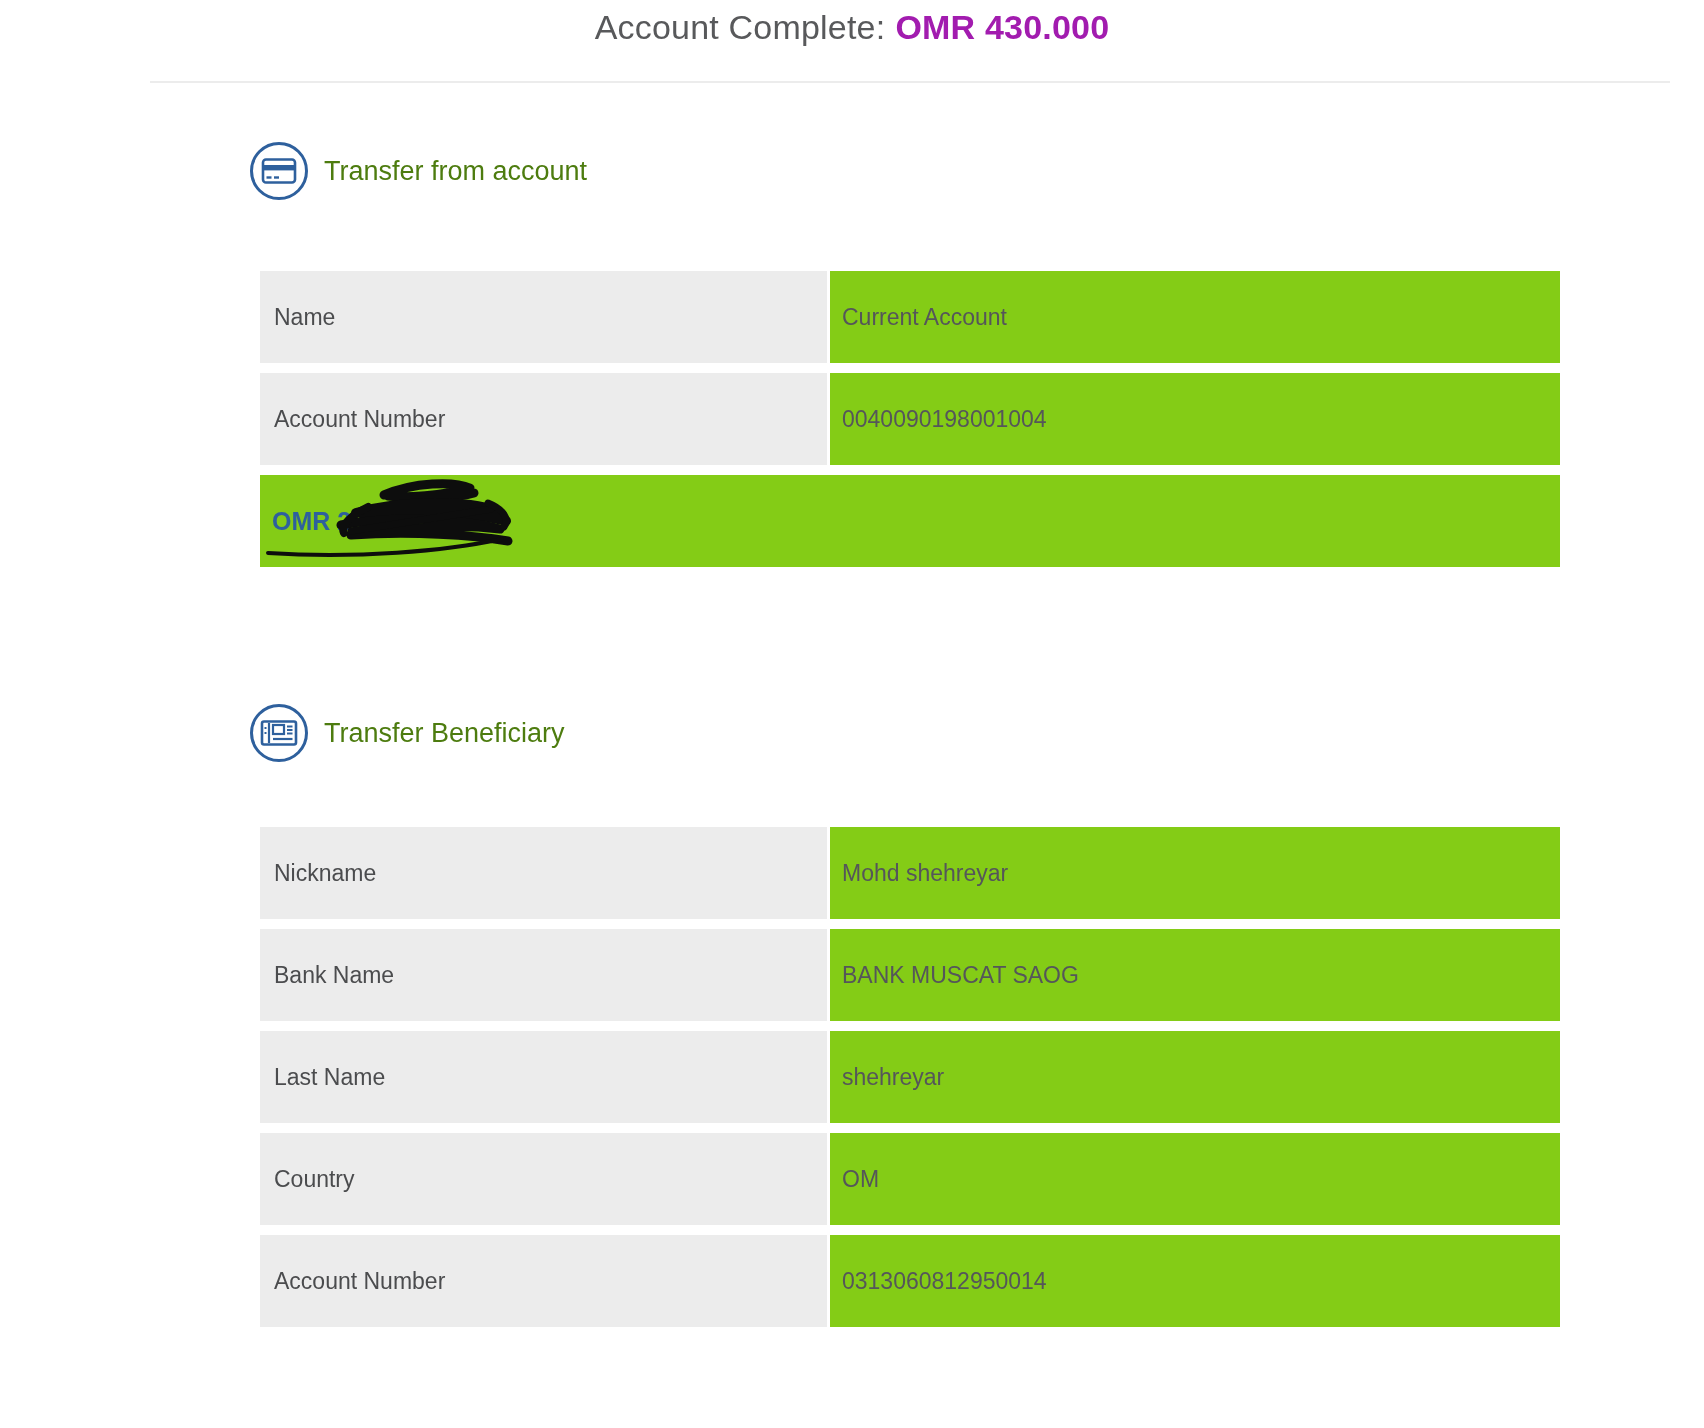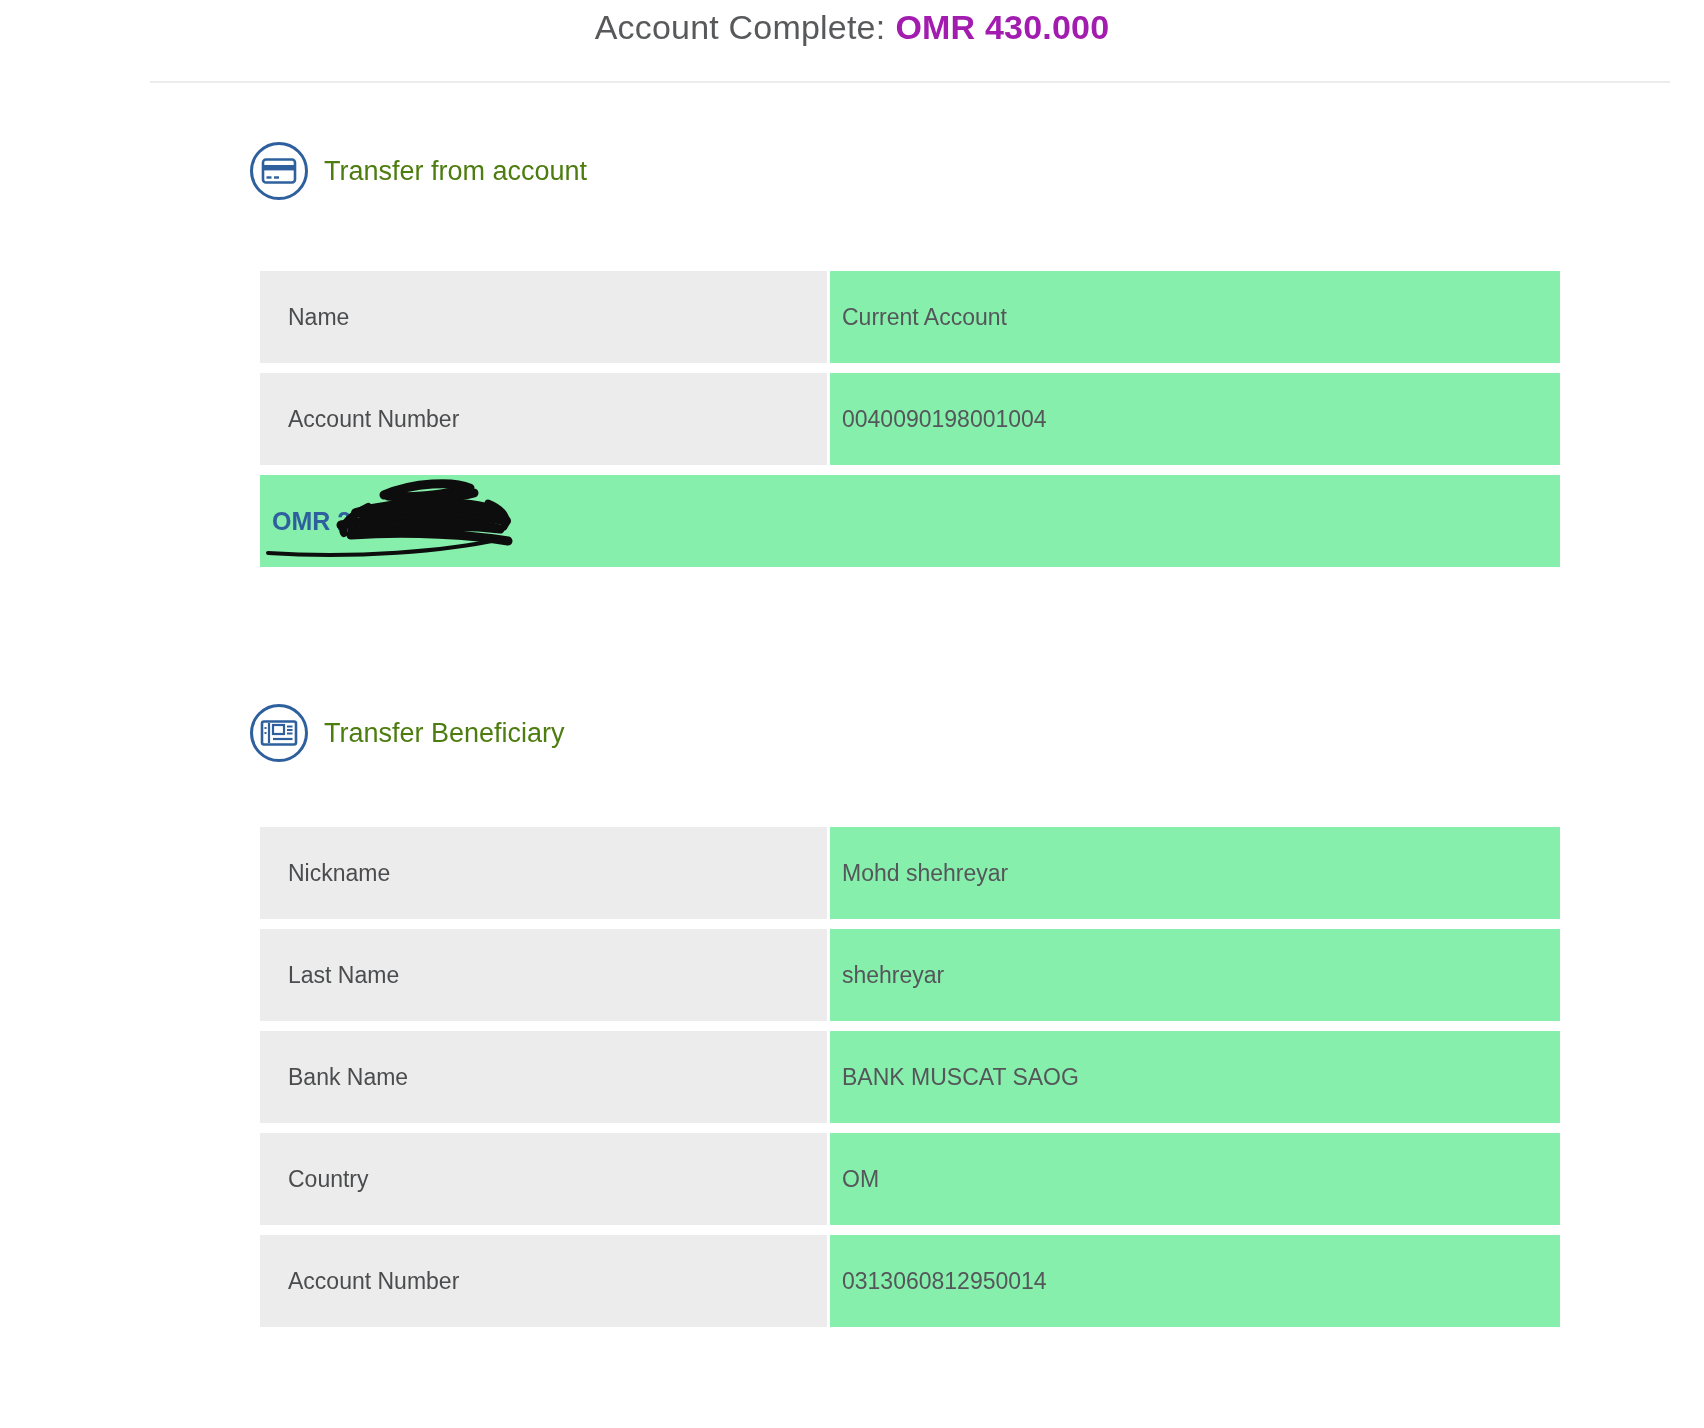--- a/index.html
+++ b/index.html
@@ -34,25 +34,25 @@
   }
   .heading { font-size: 27px; color: #4d7c0f; font-weight: 500; }
   .detail-table { margin-left: 260px; width: 1300px; }
   .detail-table.first { margin-top: 70px; }
   .detail-table.second { margin-top: 64px; }
   .row { display: flex; height: 92px; margin-bottom: 10px; }
   .cell { display: flex; align-items: center; font-size: 23px; }
   .cell.label {
     width: 567px; flex: 0 0 567px;
     background: #ececec; color: #4b4c4e;
-    padding-left: 28px; margin-right: 3px;
+    padding-left: 14px; margin-right: 3px;
     font-weight: 500;
   }
   .cell.value {
-    flex: 1; background: #86efac; color: #55565a;
+    flex: 1; background: #84cc16; color: #55565a;
     padding-left: 12px; position: relative;
   }
   .balance-text { color: #2e609d; font-weight: 700; font-size: 25px; }
   .scribble {
     position: absolute; left: -4px; top: 2px;
     pointer-events: none;
   }
   .scribble path { stroke: #0d0d0d; fill: none; stroke-linecap: round; stroke-linejoin: round; }
 </style>
 </head>
@@ -119,26 +119,26 @@
     </span>
     <span class="heading">Transfer Beneficiary</span>
   </div>
 
   <div class="detail-table second">
     <div class="row">
       <div class="cell label">Nickname</div>
       <div class="cell value">Mohd shehreyar</div>
     </div>
     <div class="row">
+      <div class="cell label">Bank Name</div>
+      <div class="cell value">BANK MUSCAT SAOG</div>
+    </div>
+    <div class="row">
       <div class="cell label">Last Name</div>
       <div class="cell value">shehreyar</div>
-    </div>
-    <div class="row">
-      <div class="cell label">Bank Name</div>
-      <div class="cell value">BANK MUSCAT SAOG</div>
     </div>
     <div class="row">
       <div class="cell label">Country</div>
       <div class="cell value">OM</div>
     </div>
     <div class="row">
       <div class="cell label">Account Number</div>
       <div class="cell value">0313060812950014</div>
     </div>
   </div>

